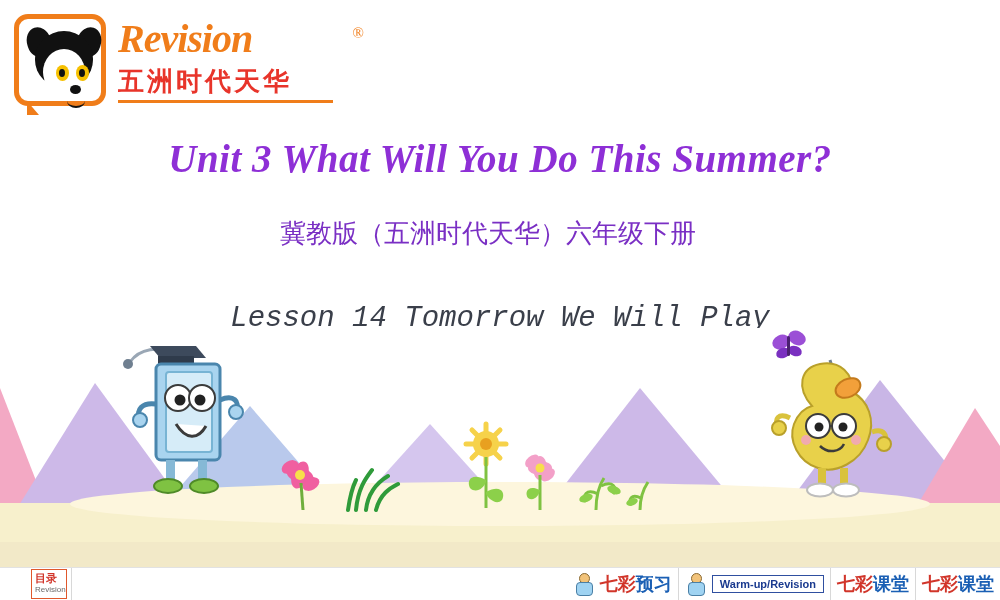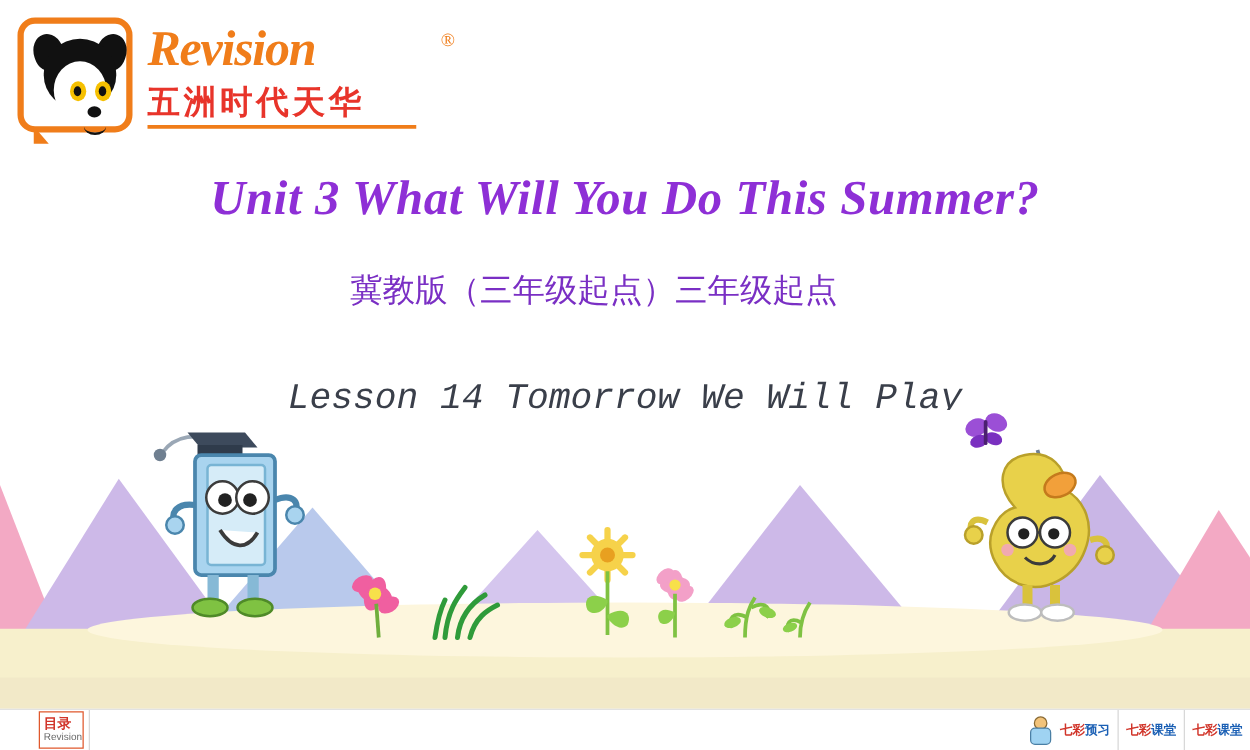--- a/index.html
+++ b/index.html
@@ -235,21 +235,21 @@
     border: 1px solid #e0582c;
     box-sizing: border-box;
     height: 30px;
     margin-left: 2px;
     padding-left: 3px;
   }
   .contents-cn { font-family: "DejaVu Sans", sans-serif; font-size: 11px; color: #d1352a; font-weight: bold; }
   .contents-en { font-size: 8px; color: #6b6b6b; }
   .qicai {
     font-family: "DejaVu Sans", sans-serif;
-    font-size: 10px;
+    font-size: 18px;
     font-weight: bold;
     color: #d1352a;
     white-space: nowrap;
   }
   .qicai .blue { color: #1a5fb4; }
   .tag-blue {
     border: 1px solid #2f4fa0;
     background: #ffffff;
     color: #1a3a8f;
     font-size: 11px;
@@ -294,21 +294,21 @@
     <div class="logo-title">
       <span>Revision</span>
       <span class="logo-reg">®</span>
     </div>
     <div class="logo-cn">五洲时代天华</div>
     <div class="logo-underline"></div>
   </div>
 </div>
 
 <div class="unit-title">Unit 3 What Will You Do This Summer?</div>
-<div class="subtitle-cn">冀教版（三年级起点）三年级起点</div>
+<div class="subtitle-cn">冀教版（五洲时代天华）六年级下册</div>
 <div class="lesson-line">Lesson 14  Tomorrow We Will Play</div>
 
 <div class="scene">
   <div class="sky"></div>
 
   <svg width="1000" height="240" style="position:absolute;left:0;top:0;">
 
     <polygon points="0,60 70,240 -40,240" fill="#f3a9c4"></polygon>
     <polygon points="95,55 230,240 -20,240" fill="#cdb9e8"></polygon>
     <polygon points="250,78 390,240 110,240" fill="#b9c9ec"></polygon>
@@ -448,20 +448,27 @@
   <div class="spacer"></div>
 
   <div class="bb-cell">
     <div class="mini-fig">
         <div class="mh"></div>
         <div class="mb"></div>
       </div>
     <span class="qicai"><span>七彩</span><span class="blue">预习</span></span>
   </div>
 
+  <div class="bb-cell">
+    <div class="mini-fig">
+        <div class="mh"></div>
+        <div class="mb"></div>
+      </div>
+    <span class="tag-blue">Warm-up/Revision</span>
+  </div>
 
   <div class="bb-cell">
     <span class="qicai"><span>七彩</span><span class="blue">课堂</span></span>
   </div>
 
 
   <div class="bb-cell" style="border-right:none;">
     <span class="qicai"><span>七彩</span><span class="blue">课堂</span></span>
   </div>
 

